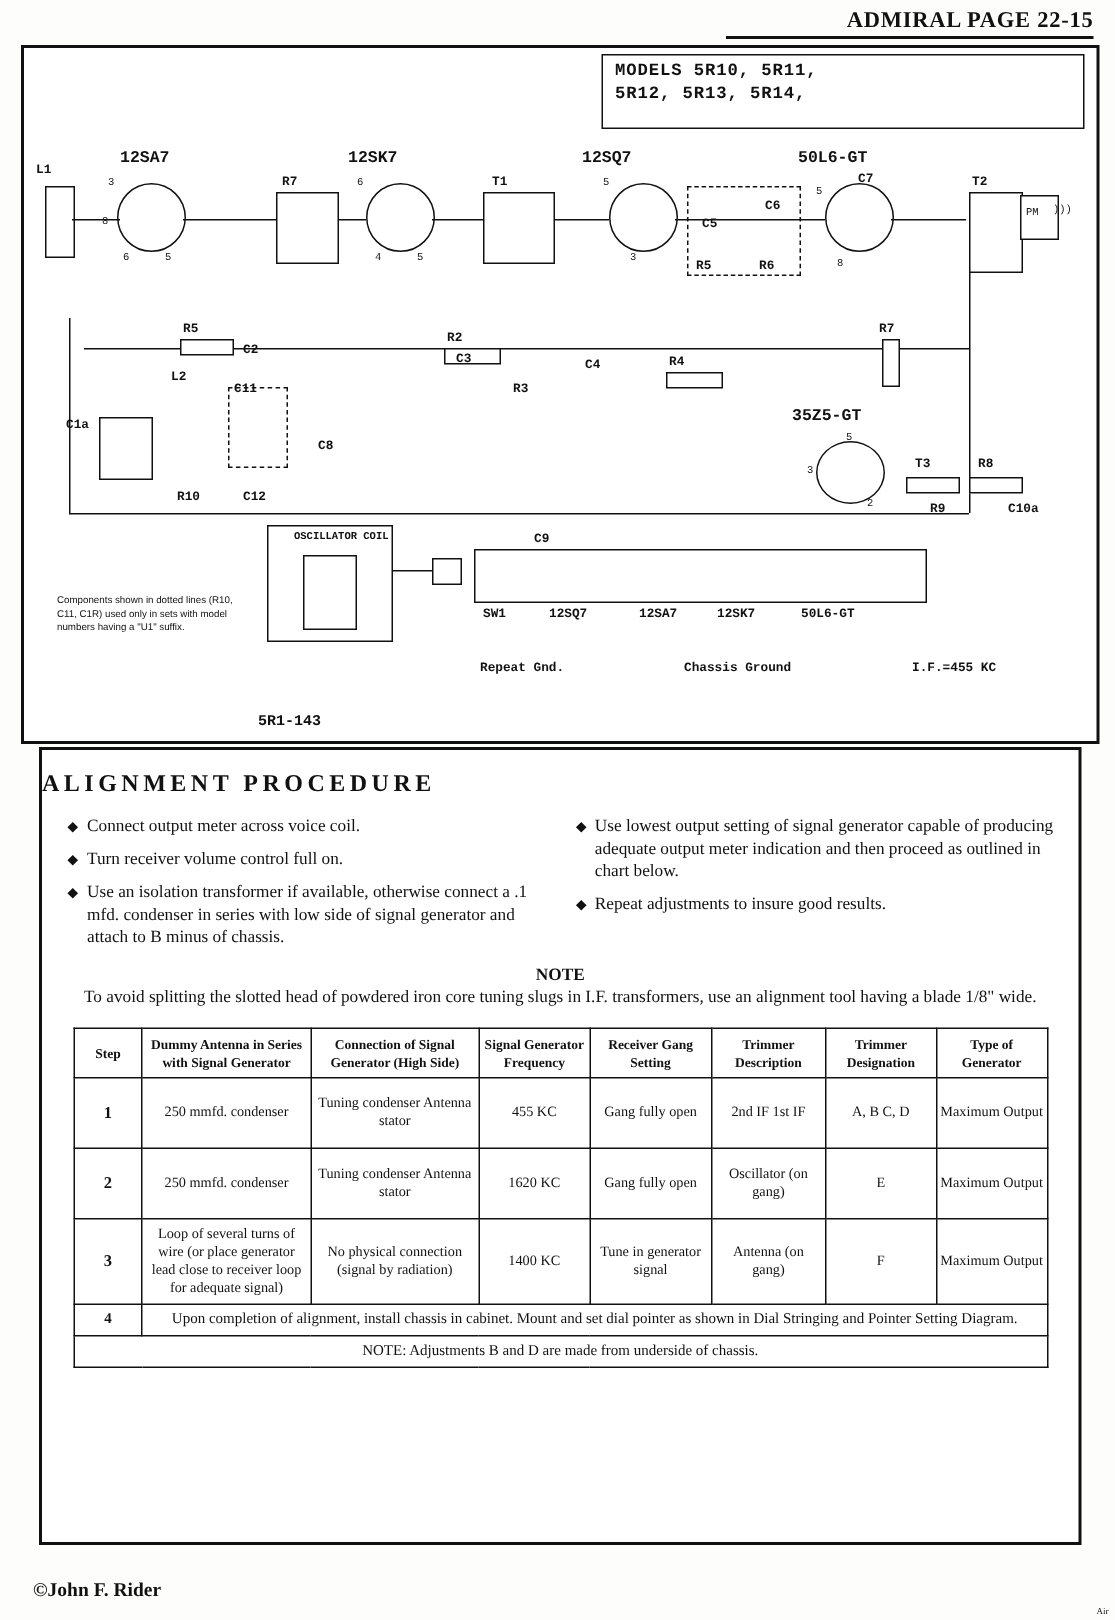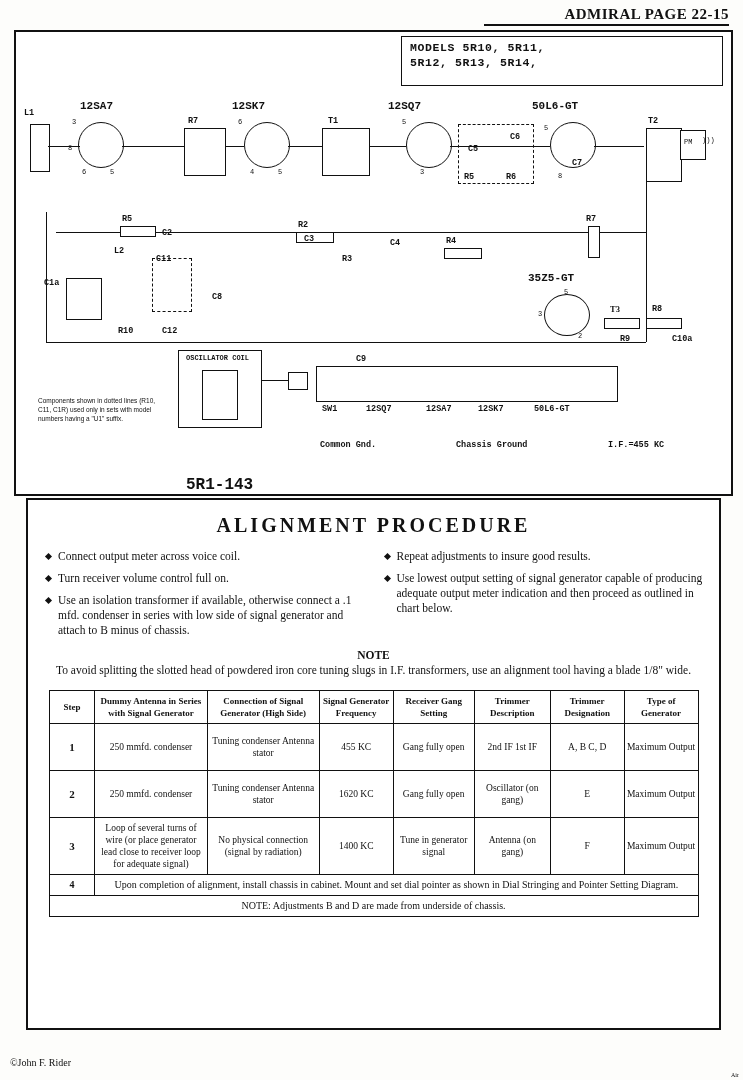--- a/index.html
+++ b/index.html
@@ -52,21 +52,21 @@
 
   .tube{
     position:absolute;border:1.5px solid #111;border-radius:50%;
     background:#fff;
   }
   .box{position:absolute;border:1px solid #111;background:#fff;}
   .boxd{position:absolute;border:1px dashed #111;}
 
   
   .align-title{
-    text-align:center;font-weight:bold;font-size:20px;letter-spacing:3px;
+    text-align:left;font-weight:bold;font-size:16px;letter-spacing:3px;
     margin-top:14px;font-family:"Liberation Serif", serif;
   }
   .bullets{
     display:flex;gap:18px;margin:12px 16px 0 16px;font-size:11.5px;line-height:15px;
   }
   .bcol{flex:1;}
   .bitem{position:relative;padding-left:14px;margin-bottom:7px;}
   .bitem:before{
     content:"";position:absolute;left:2px;top:5px;width:5px;height:5px;
     background:#111;transform:rotate(45deg);
@@ -82,21 +82,21 @@
     border:1px solid #111;text-align:center;vertical-align:middle;
     padding:4px 2px;line-height:12px;
   }
   table.align th{font-weight:bold;font-size:9px;}
   .step-col{width:42px;font-weight:bold;font-size:11px;}
   .row-tall td{height:38px;}
   .full-row td{text-align:left;padding:6px 10px;font-size:10px;line-height:13px;}
   .note-row td{text-align:center;font-size:10px;padding:5px;}
 
   .credit{
-    position:absolute;left:10px;bottom:12px;font-size:10px;font-weight:normal;
+    position:absolute;left:22px;bottom:12px;font-size:13px;font-weight:bold;
     font-family:"Liberation Serif", serif;
   }
   .pagefoot{position:absolute;right:4px;bottom:2px;font-size:6px;}
 </style>
 </head>
 <body>
 
 <div class="page">
 
   <div class="hdr-title">ADMIRAL PAGE 22-15</div>
@@ -182,68 +182,68 @@
     <div class="lbl-s" style="left:374px;top:206px;">C4</div>
     <div class="lbl-s" style="left:430px;top:204px;">R4</div>
     <div class="box" style="left:428px;top:216px;width:36px;height:9px;"></div>
 
     <div class="lbl-s" style="left:452px;top:112px;">C5</div>
     <div class="lbl-s" style="left:494px;top:100px;">C6</div>
     <div class="boxd" style="left:442px;top:92px;width:74px;height:58px;"></div>
     <div class="lbl-s" style="left:448px;top:140px;">R5</div>
     <div class="lbl-s" style="left:490px;top:140px;">R6</div>
 
-    <div class="lbl-s" style="left:556px;top:82px;margin-top:44px;">C7</div>
+    <div class="lbl-s" style="left:556px;top:82px;">C7</div>
     <div class="lbl-s" style="left:570px;top:182px;">R7</div>
     <div class="box" style="left:572px;top:194px;width:10px;height:30px;"></div>
 
-    <div class="lbl-s" style="left:594px;top:272px;font-family:Liberation Serif, serif;">T3</div>
+    <div class="lbl-s" style="left:594px;top:272px;">T3</div>
     <div class="box" style="left:588px;top:286px;width:34px;height:9px;"></div>
     <div class="lbl-s" style="left:636px;top:272px;">R8</div>
     <div class="box" style="left:630px;top:286px;width:34px;height:9px;"></div>
     <div class="lbl-s" style="left:604px;top:302px;">R9</div>
     <div class="lbl-s" style="left:656px;top:302px;">C10a</div>
 
     <div class="box" style="left:162px;top:318px;width:82px;height:76px;"></div>
-    <div class="lbl-xs" style="left:170px;top:322px;font-weight:bold;">OSCILLATOR COIL</div>
+    <div class="lbl-xs" style="left:180px;top:322px;font-weight:bold;">OSCILLATOR COIL</div>
     <div class="box" style="left:186px;top:338px;width:34px;height:48px;"></div>
 
     <div class="box" style="left:272px;top:340px;width:18px;height:16px;"></div>
     <div class="wireH" style="left:246px;top:348px;width:26px;"></div>
 
     <div class="box" style="left:300px;top:334px;width:300px;height:34px;"></div>
     <div class="lbl-s" style="left:306px;top:372px;">SW1</div>
     <div class="lbl-s" style="left:350px;top:372px;">12SQ7</div>
     <div class="lbl-s" style="left:410px;top:372px;">12SA7</div>
     <div class="lbl-s" style="left:462px;top:372px;">12SK7</div>
     <div class="lbl-s" style="left:518px;top:372px;">50L6-GT</div>
     <div class="lbl-s" style="left:340px;top:322px;">C9</div>
 
-    <div class="lbl-s" style="left:304px;top:408px;">Common Gnd.</div>
+    <div class="lbl-s" style="left:304px;top:408px;">Repeat Gnd.</div>
     <div class="lbl-s" style="left:440px;top:408px;">Chassis Ground</div>
     <div class="lbl-s" style="left:592px;top:408px;">I.F.=455 KC</div>
 
     <div style="position:absolute;left:22px;top:364px;width:126px;font-size:6.5px;line-height:9px;font-family:'Liberation Sans',sans-serif;">Components shown in dotted lines (R10, C11, C1R) used only in sets with model numbers having a "U1" suffix.</div>
 
-    <div class="lbl" style="left:170px;top:444px;font-size:16px;">5R1-143</div>
+    <div class="lbl" style="left:156px;top:444px;font-size:10px;">5R1-143</div>
   </div>
 
   <div class="frame-align">
 
     <div class="align-title">ALIGNMENT PROCEDURE</div>
 
     <div class="bullets">
       <div class="bcol">
         <div class="bitem">Connect output meter across voice coil.</div>
         <div class="bitem">Turn receiver volume control full on.</div>
         <div class="bitem">Use an isolation transformer if available, otherwise connect a .1 mfd. condenser in series with low side of signal generator and attach to B minus of chassis.</div>
       </div>
       <div class="bcol">
+        <div class="bitem">Use lowest output setting of signal generator capable of producing adequate output meter indication and then proceed as outlined in chart below.</div>
         <div class="bitem">Repeat adjustments to insure good results.</div>
-        <div class="bitem">Use lowest output setting of signal generator capable of producing adequate output meter indication and then proceed as outlined in chart below.</div>
       </div>
     </div>
 
     <div class="note-h">NOTE</div>
     <div class="note-b">To avoid splitting the slotted head of powdered iron core tuning slugs in I.F. transformers, use an alignment tool having a blade 1/8" wide.</div>
 
     <table class="align">
       <thead>
         <tr>
           <th class="step-col">Step</th>

